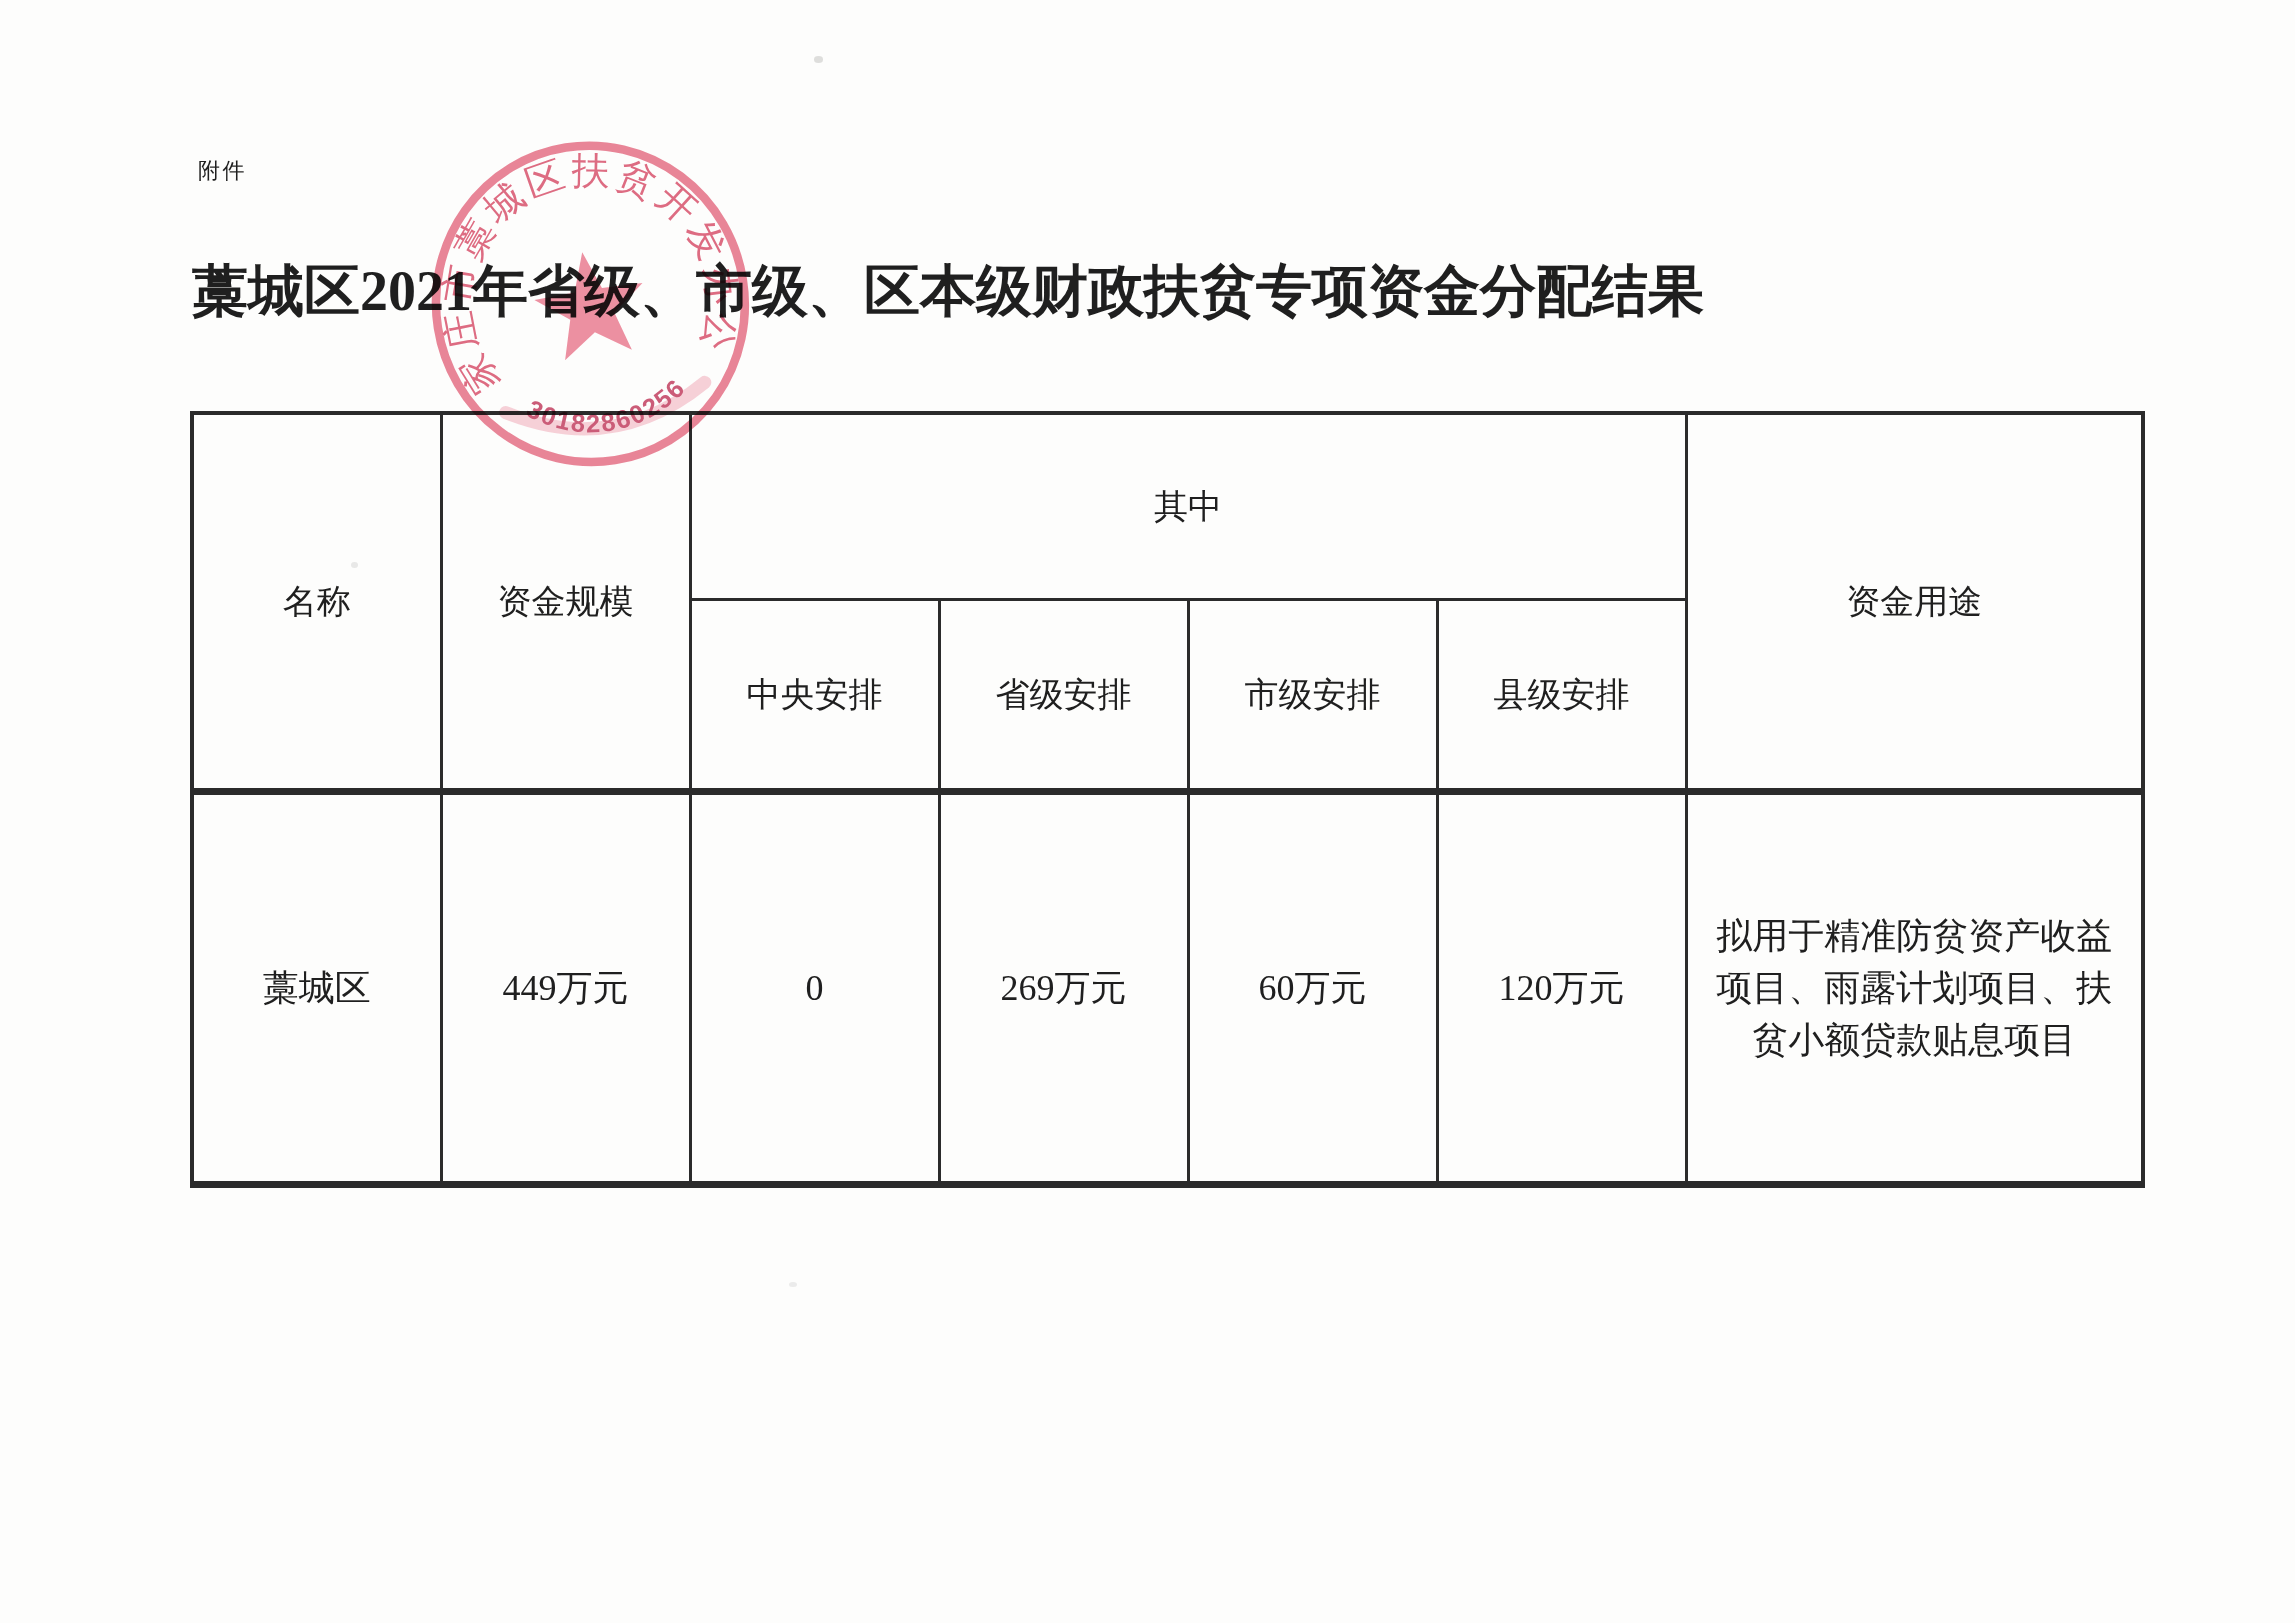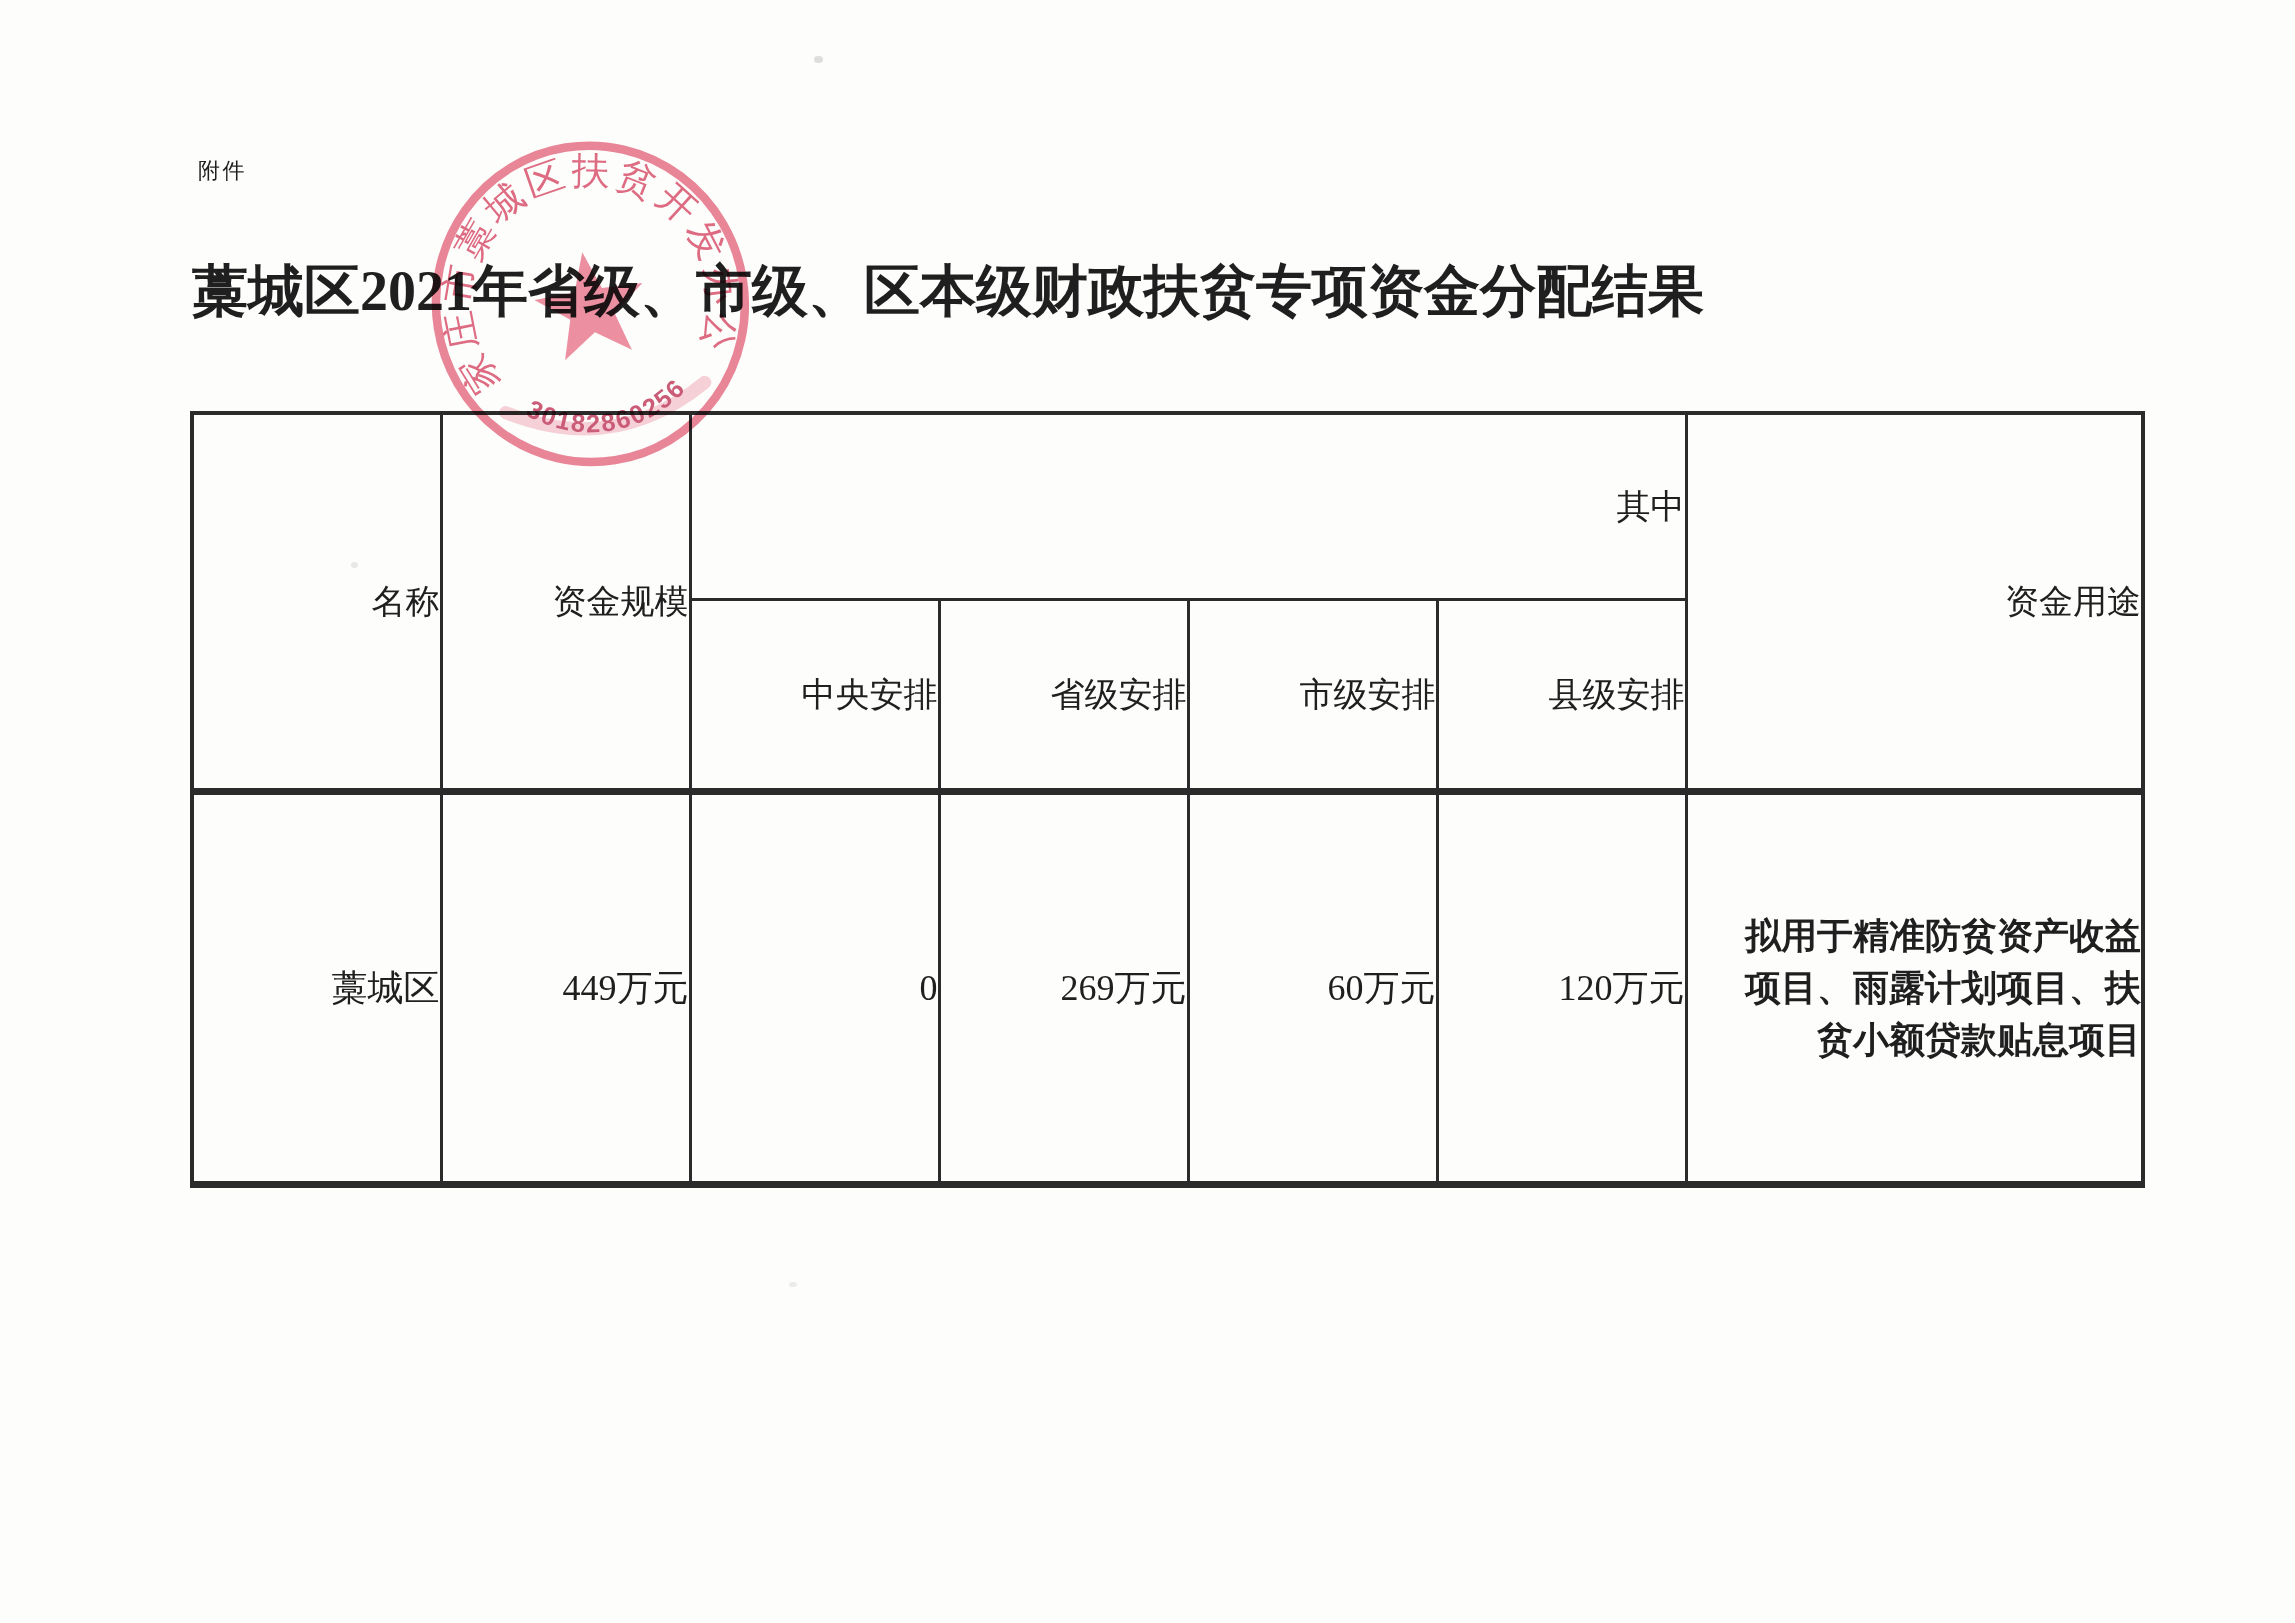--- a/index.html
+++ b/index.html
@@ -32,29 +32,29 @@
 
   
   table.alloc {
     position: absolute; left: 190px; top: 411px;
     width: 1949px; height: 777px;
     border-collapse: collapse; table-layout: fixed;
     font-size: 34px;
   }
   table.alloc td {
     border: 3.3px solid #2b2b2b;
-    text-align: right; vertical-align: middle;
+    text-align: center; vertical-align: middle;
     padding: 0;
   }
   table.alloc { border: 4.6px solid #2b2b2b; border-bottom-width: 7.9px; }
   tr.hrow1 td { height: 183px; }
   tr.hrow2 td { height: 187px; }
   tr.drow  td { height: 386px; border-top-width: 7.9px; font-size: 36px; }
   td.use-cell { font-size: 35px; line-height: 52px; }
-  td.use-cell span { display: block; font-weight: bold; }
+  td.use-cell span { display: block; }
 
   
   .seal {
     position: absolute; left: 427px; top: 139px;
     width: 327px; height: 331px;
     transform: rotate(-9deg);
     mix-blend-mode: multiply;
     opacity: .92;
   }
   .seal svg { width: 100%; height: 100%; }

